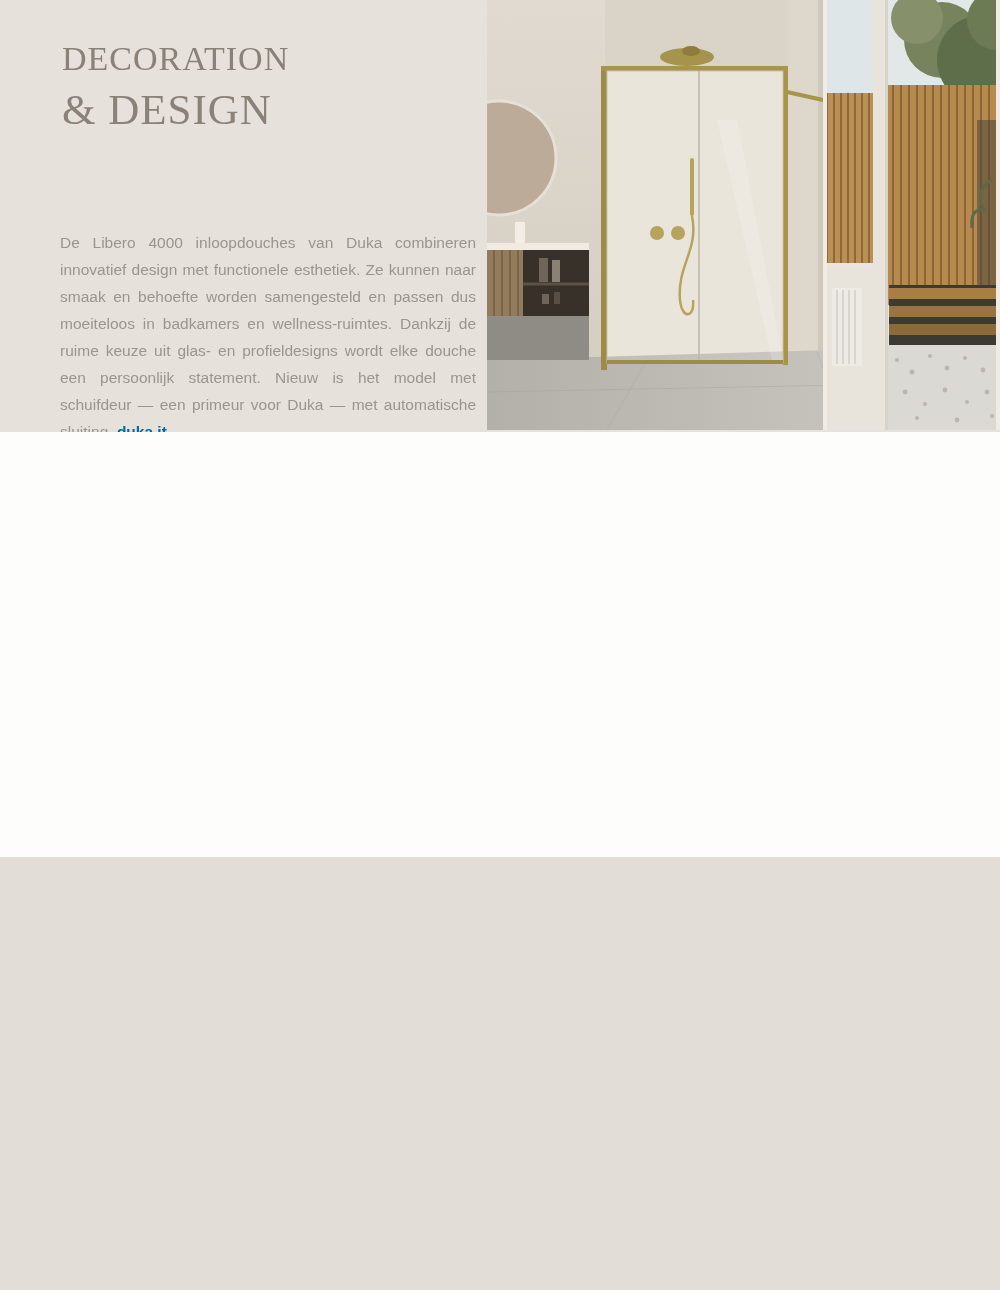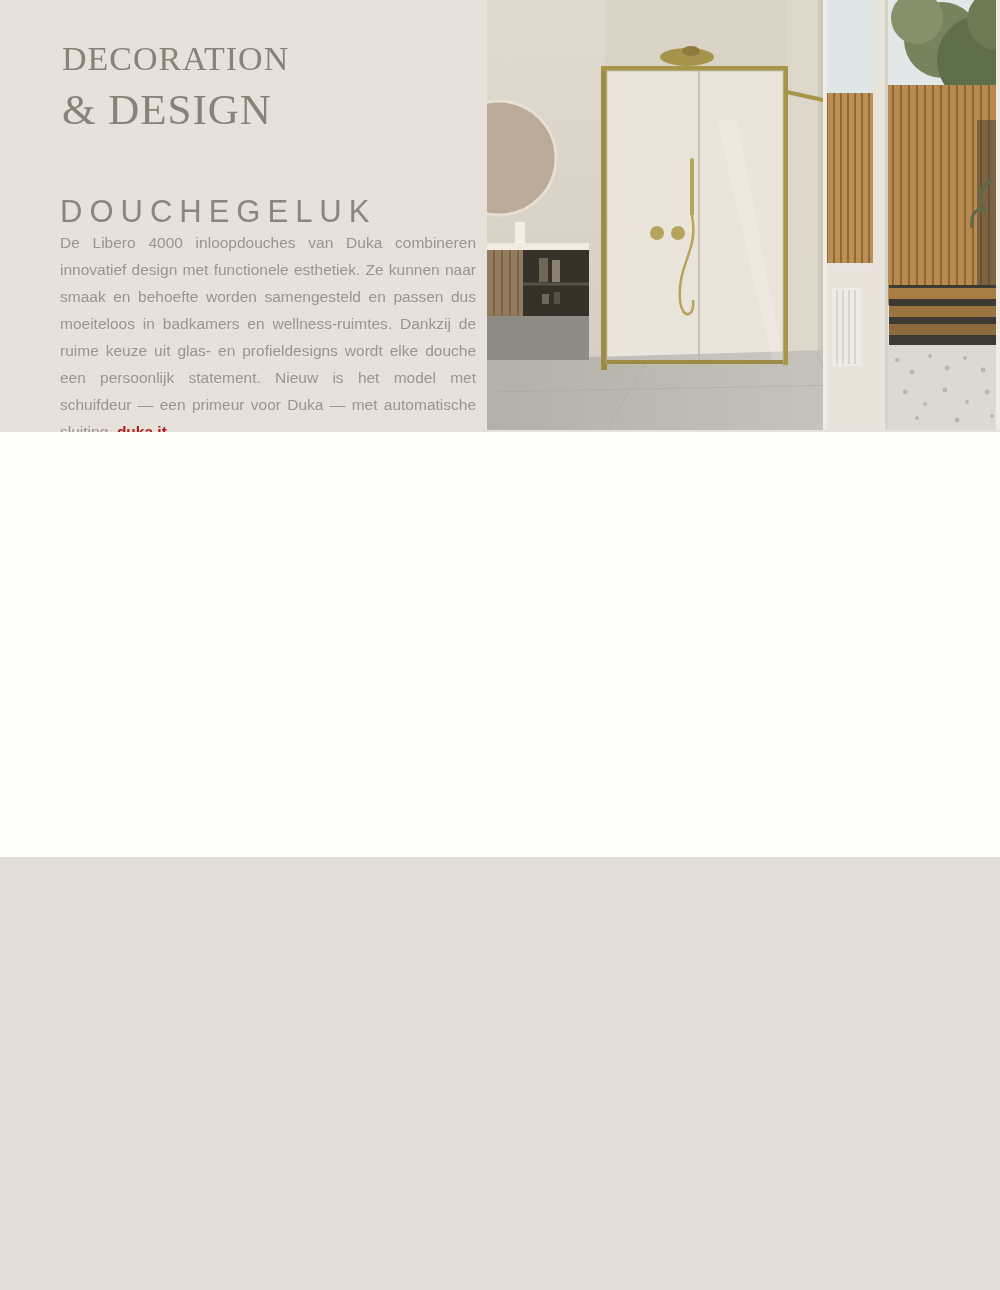--- a/index.html
+++ b/index.html
@@ -12,21 +12,21 @@
   .section-bottom{position:absolute;left:0;top:857px;width:1000px;height:433px;background:#e2ddd6;}
 
   
   .masthead{position:absolute;left:62px;top:42px;color:#8a8278;font-family:"Liberation Serif",serif;line-height:1;}
   .masthead .l1{font-size:34px;letter-spacing:1px;}
   .masthead .l2{font-size:43px;margin-top:12px;letter-spacing:1px;}
 
   
   .shower-title{position:absolute;left:60px;top:168px;font-size:31px;letter-spacing:7px;color:#8b867f;font-weight:400;}
   .shower-body{position:absolute;left:60px;top:213px;width:416px;font-size:15.5px;line-height:27px;color:#9a958d;text-align:justify;}
-  .inline-link{font-weight:bold;color:#b91c1c;}
+  .inline-link{font-weight:bold;color:#0369a1;}
 
   
   .mid-title{position:absolute;left:581px;top:446px;transform:translateX(-50%);white-space:nowrap;
              font-size:55px;font-weight:bold;letter-spacing:1px;color:#8b8174;}
   .mid-body{position:absolute;left:60px;top:511px;width:877px;font-size:15.5px;line-height:25px;color:#999489;text-align:justify;}
 
   
   .photo-shower{position:absolute;left:487px;top:0;width:513px;height:430px;}
   .photo-sofa{position:absolute;left:50px;top:630px;width:900px;height:225px;}
   .edge-sliver{position:absolute;right:0;top:497px;width:7px;height:131px;background:#242019;}
@@ -37,21 +37,20 @@
 
 <div class="page">
 
   <div class="section-top">
 
     <div class="masthead">
       <div class="l1">DECORATION</div>
       <div class="l2">&amp; DESIGN</div>
     </div>
 
-    <h2 class="shower-title">DOUCHEGELUK</h2>
 
     <p class="shower-body"><span>De Libero 4000 inloopdouches van Duka combineren innovatief design met functionele esthetiek. Ze kunnen naar smaak en behoefte worden samengesteld en passen dus moeiteloos in badkamers en wellness-ruimtes. Dankzij de ruime keuze uit glas- en profieldesigns wordt elke douche een persoonlijk statement. Nieuw is het model met schuifdeur — een primeur voor Duka — met automatische sluiting.</span>
        <span class="inline-link">duka.it</span></p>
 
     <div class="photo-shower">
       <svg width="513" height="430" viewBox="0 0 513 430" xmlns="http://www.w3.org/2000/svg">
         <defs>
           <linearGradient id="wallG" x1="0" y1="0" x2="0" y2="1">
             <stop offset="0" stop-color="#e0dad0"></stop>
               <stop offset="1" stop-color="#d2ccc1"></stop>

